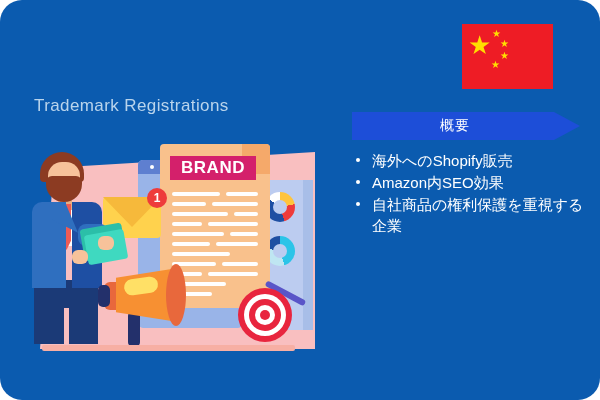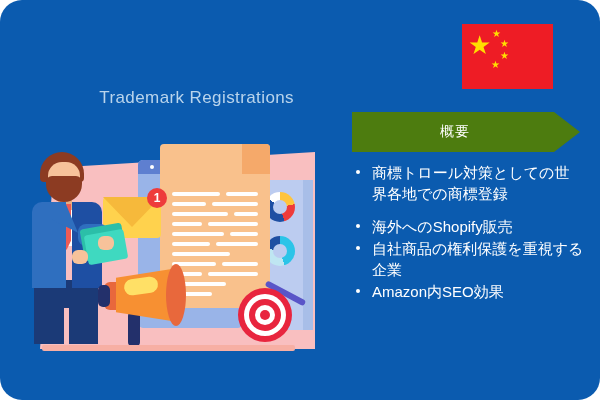--- a/index.html
+++ b/index.html
@@ -14,38 +14,38 @@
   #title-pill{
     position:absolute;left:22px;top:32px;width:232px;height:58px;
     background:#82B5E8;border-radius:29px;
     display:flex;align-items:center;justify-content:center;
   }
   #title-pill .txt{
     color:#ffffff;font-size:26px;letter-spacing:2px;font-weight:400;
     white-space:nowrap;
   }
   #subtitle{
-    position:absolute;left:34px;top:88px;width:260px;
-    color:#B9D4EC;font-size:17px;letter-spacing:.4px;white-space:nowrap;text-align:right;
+    position:absolute;left:34px;top:96px;width:260px;
+    color:#B9D4EC;font-size:17px;letter-spacing:.4px;white-space:nowrap;
   }
 
   
   #flag{position:absolute;left:462px;top:24px;width:91px;height:65px;background:#EE1C25;}
   #flag .star{position:absolute;color:#FFDE00;line-height:1;}
   #flag .s-big{left:6px;top:8px;font-size:26px;}
   #flag .s1{left:30px;top:5px;font-size:10px;}
   #flag .s2{left:38px;top:15px;font-size:10px;}
   #flag .s3{left:38px;top:27px;font-size:10px;}
   #flag .s4{left:29px;top:36px;font-size:10px;}
 
   
   #right{position:absolute;left:352px;top:112px;width:232px;}
   .banner{
-    position:relative;height:40px;margin-bottom:10px;
-    background:#4d7c0f;color:#ffffff;font-size:14px;
+    position:relative;height:28px;margin-bottom:10px;
+    background:#1d4ed8;color:#ffffff;font-size:14px;
     display:flex;align-items:center;justify-content:center;
     width:228px;
     clip-path:polygon(0 0, 202px 0, 228px 50%, 202px 100%, 0 100%);
   }
   .banner .btxt{padding-right:22px;white-space:nowrap;letter-spacing:1px;}
   ul.blist{list-style:none;margin:0 0 10px 0;padding:0;}
   ul.blist li{
     position:relative;color:#ffffff;font-size:15px;line-height:21px;
     padding-left:20px;margin-bottom:1px;
   }
@@ -157,28 +157,25 @@
     <span class="star s2">★</span>
     <span class="star s3">★</span>
     <span class="star s4">★</span>
   </div>
 
   <div id="right">
 
     <div class="banner">
       <span class="btxt">概要</span>
     </div>
-    <ul class="blist" id="list1">
-      <li>商標トロール対策としての世界各地での商標登録</li>
-    </ul>
 
     <ul class="blist" id="list2">
       <li>海外へのShopify販売</li>
+      <li>Amazon内SEO効果</li>
       <li>自社商品の権利保護を重視する企業</li>
-      <li>Amazon内SEO効果</li>
     </ul>
 
   </div>
 
   <div id="illus">
 
     <div class="ab" id="pink-bg"></div>
     <div class="ab" id="panel-r"></div>
     <div class="ab" id="panel-r2"></div>
 
@@ -209,20 +206,23 @@
       <span class="lineW" style="left:56px;top:98px;width:42px"></span>
       <span class="lineW" style="left:12px;top:108px;width:58px"></span>
       <span class="lineW" style="left:12px;top:118px;width:44px"></span>
       <span class="lineW" style="left:62px;top:118px;width:36px"></span>
       <span class="lineW" style="left:12px;top:128px;width:30px"></span>
       <span class="lineW" style="left:48px;top:128px;width:50px"></span>
       <span class="lineW" style="left:12px;top:138px;width:54px"></span>
       <span class="lineW" style="left:12px;top:148px;width:40px"></span>
     </div>
     <div class="ab" id="doc-fold"></div>
+    <div class="ab" id="doc-band">
+      <span>BRAND</span>
+    </div>
 
     <div class="ab" id="env"></div>
     <div class="ab" id="env-flap"></div>
     <div class="ab" id="badge">1</div>
 
     <div class="ab" id="m-pants"></div>
     <div class="ab" id="m-leg-gap"></div>
     <div class="ab" id="m-shirt"></div>
     <div class="ab" id="m-neck"></div>
     <div class="ab" id="m-hair"></div>

